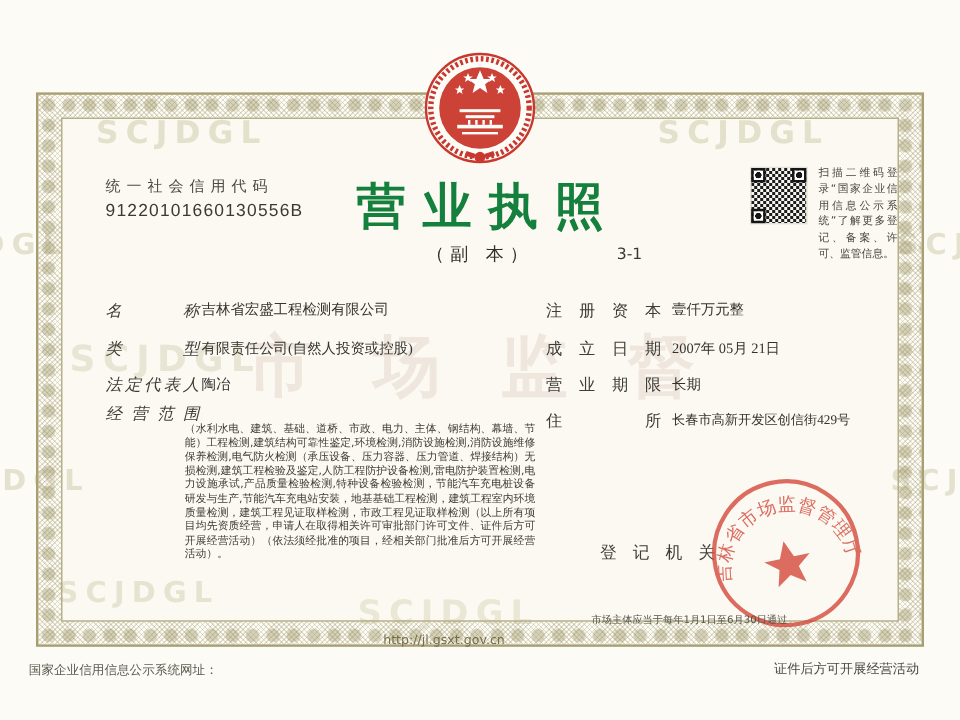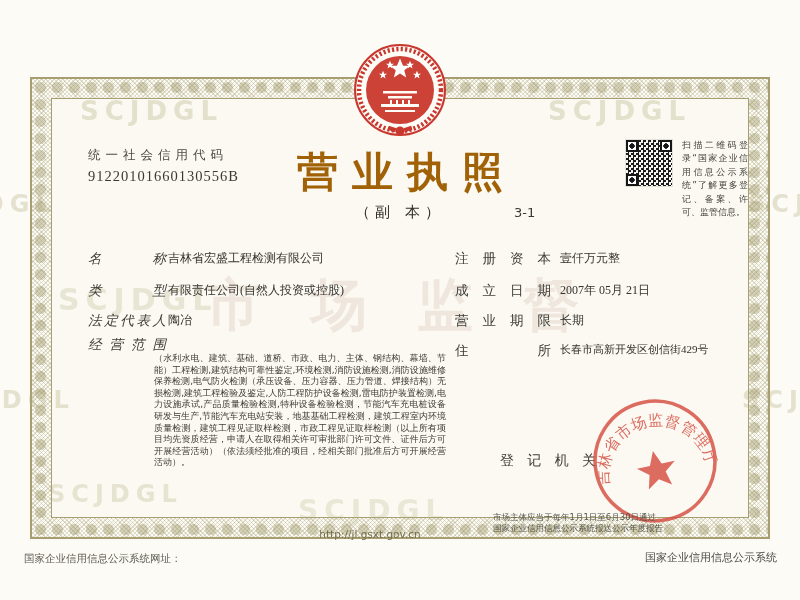--- a/index.html
+++ b/index.html
@@ -25,24 +25,24 @@
   .wm5{left:748px;top:190px;font-size:24px;}
   .wm6{left:742px;top:386px;font-size:24px;}
   .wm7{left:48px;top:480px;font-size:24px;color:rgba(173,167,120,.26);}
   .wm8{left:298px;top:494px;font-size:28px;color:rgba(173,167,120,.22);}
   .wm9{left:58px;top:282px;font-size:30px;color:rgba(173,167,120,.24);}
   .wm-large{position:absolute;left:205px;top:268px;font-size:56px;font-weight:bold;
     letter-spacing:50px;color:rgba(186,150,140,.18);z-index:2;white-space:nowrap;}
 
   
   .credit-label{position:absolute;left:88px;top:147px;font-size:12.5px;letter-spacing:5px;color:#4b4a44;z-index:3;}
-  .credit-code{position:absolute;left:88px;top:168px;font-size:14.5px;font-family:Liberation Serif, serif;
+  .credit-code{position:absolute;left:88px;top:168px;font-size:14.5px;font-family:Liberation Sans, sans-serif;
     letter-spacing:1px;color:#3a3933;z-index:3;}
   .title{position:absolute;left:250px;top:145px;width:300px;text-align:center;font-size:41px;font-weight:bold;
-    color:#a16207;letter-spacing:14px;text-indent:14px;z-index:3;}
+    color:#15803d;letter-spacing:14px;text-indent:14px;z-index:3;}
   .subtitle{position:absolute;left:300px;top:203px;width:200px;text-align:center;font-size:15px;
     letter-spacing:5px;color:#2f2e2a;z-index:3;}
   .copynum{position:absolute;left:466px;top:205px;font-size:13px;color:#3a3933;z-index:3;margin-left:48px;}
 
   
   .qr{position:absolute;left:626px;top:140px;width:46px;height:46px;z-index:3;
     background:conic-gradient(#1c1c1c 25%, #f6f5ef 0 50%, #1c1c1c 0 75%, #f6f5ef 0) 0 0/5px 5px;
     outline:1px solid #e4e2d6;}
   .qr .f{position:absolute;width:12px;height:12px;border:2.5px solid #161616;box-sizing:border-box;
     background:radial-gradient(#161616 2.5px,#ffffff 2.8px);}
@@ -159,19 +159,18 @@
     <circle cx="66" cy="66" r="59" fill="none" stroke="#d5493c" stroke-width="3.5"></circle>
     <path id="sealArc" d="M 17,80 A 49,49 0 0 1 115,80" fill="none"></path>
     <text font-size="15" fill="#d5493c" letter-spacing="0.5">
       <textPath href="#sealArc">吉林省市场监督管理厅</textPath>
     </text>
     <path d="M0,-10 L2.94,-3.09 L9.51,-3.09 L4.05,1.18 L5.88,8.09 L0,4.2 L-5.88,8.09 L-4.05,1.18 L-9.51,-3.09 L-2.94,-3.09 Z" fill="#d5493c" transform="translate(66,76) scale(2.0)"></path>
   </svg>
 
   <div class="note">
     <div>市场主体应当于每年1月1日至6月30日通过</div>
-    <div>国家企业信用信息公示系统报送公示年度报告</div>
   </div>
   <div class="url">http://jl.gsxt.gov.cn</div>
   <div class="site-label">国家企业信用信息公示系统网址：</div>
-  <div class="issuer">国家企业信用信息公示系统</div>
+  <div class="issuer">证件后方可开展经营活动</div>
 
 </div>
 
 </body></html>

